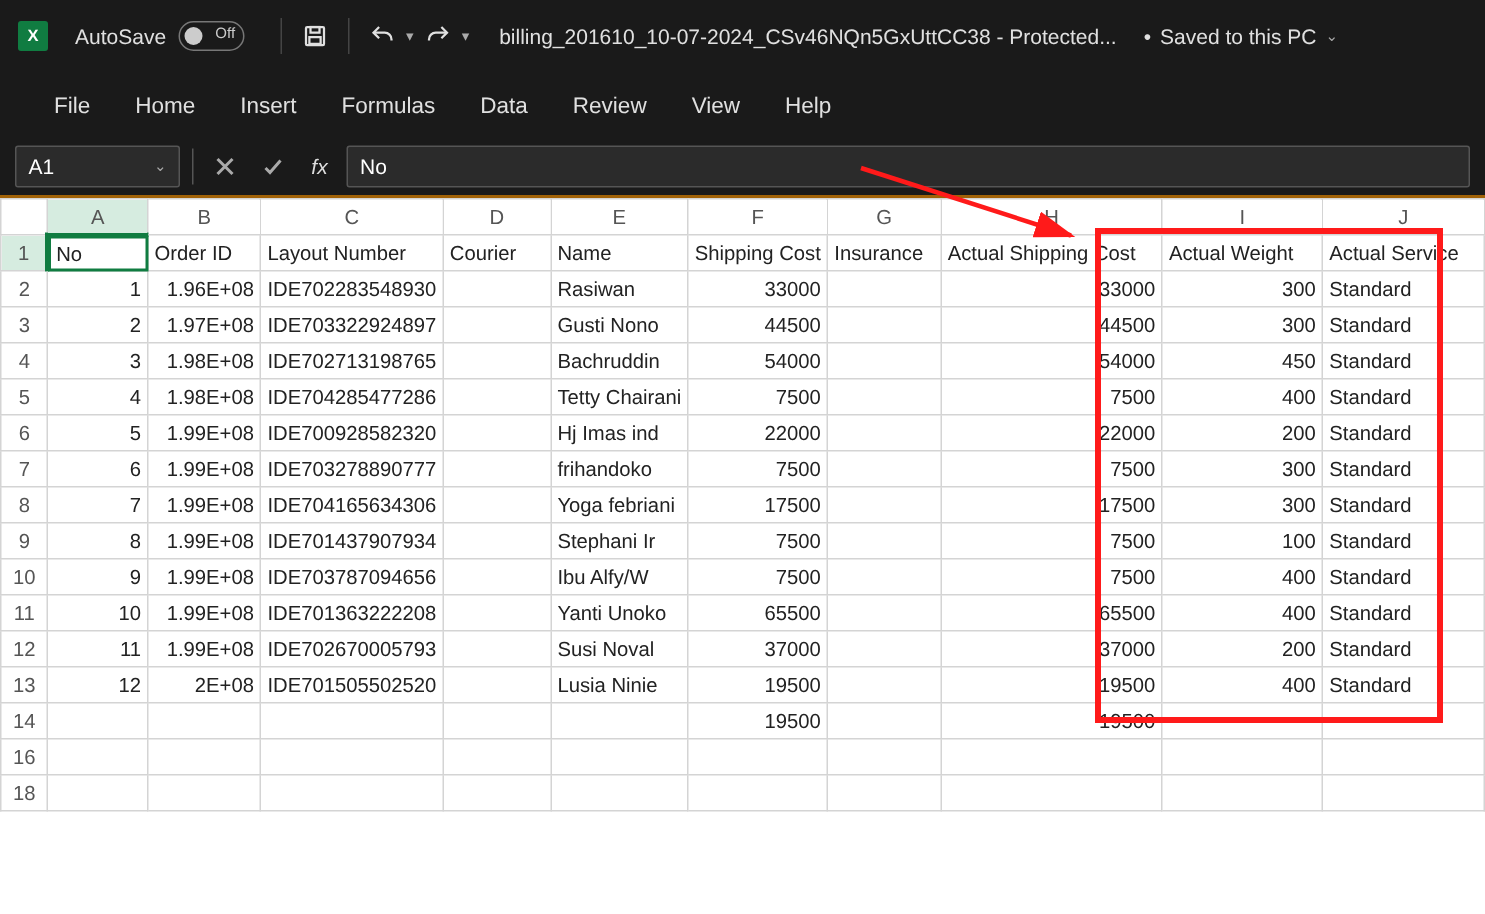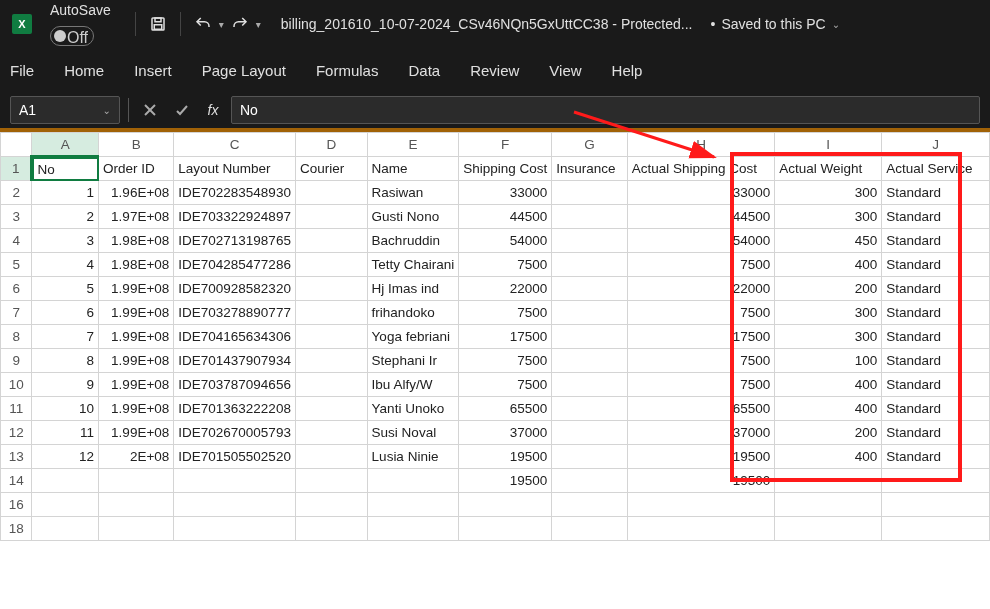--- a/index.html
+++ b/index.html
@@ -1,30 +1,30 @@
 <!DOCTYPE html>
 <html><head>
 <meta charset="utf-8">
 <style>
 * { box-sizing: border-box; margin: 0; padding: 0; }
 body { font-family: "Segoe UI", Arial, sans-serif; background: #fff; overflow: hidden; width: 990px; height: 609px; }
 .titlebar { background: #1a1a1a; height: 48px; display: flex; align-items: center; padding: 0 12px; color: #e0e0e0; font-size: 14px; }
 .app-icon { width: 20px; height: 20px; background: #107c41; border-radius: 2px; display: flex; align-items: center; justify-content: center; color: #fff; font-weight: bold; font-size: 11px; margin-right: 18px; }
-.autosave { display: flex; gap: 8px; margin-right: 18px; flex-direction: column; }
+.autosave { display: flex; align-items: center; gap: 8px; margin-right: 18px; }
 .toggle { width: 44px; height: 20px; border: 1px solid #777; border-radius: 10px; position: relative; background: #1a1a1a; }
 .toggle-knob { width: 12px; height: 12px; background: #ccc; border-radius: 50%; position: absolute; left: 3px; top: 3px; }
-.toggle-label { font-size: 16px; position: absolute; right: 5px; top: 2px; color: #ccc; }
+.toggle-label { font-size: 10px; position: absolute; right: 5px; top: 2px; color: #ccc; }
 .title-sep { width: 1px; height: 24px; background: #444; margin: 0 6px; }
 .qat-btn { width: 32px; height: 32px; display: flex; align-items: center; justify-content: center; color: #e0e0e0; cursor: pointer; }
 .qat-btn svg { width: 18px; height: 18px; }
 .doc-title { margin-left: 20px; flex: 0 0 auto; white-space: nowrap; }
 .saved { margin-left: 18px; display: flex; align-items: center; gap: 6px; }
-.ribbon-tabs { background: #1a1a1a; height: 44px; display: flex; align-items: center; padding: 0 6px; gap: 22px; color: #e0e0e0; font-size: 15px; }
+.ribbon-tabs { background: #1a1a1a; height: 44px; display: flex; align-items: center; padding: 0 32px; gap: 22px; color: #e0e0e0; font-size: 15px; }
 .ribbon-tab { padding: 6px 4px; cursor: pointer; }
-.formula-row { background: #1a1a1a; height: 40px; display: flex; align-items: center; padding: 0 10px; gap: 6px; border-bottom: 4px solid #a16207; }
+.formula-row { background: #1a1a1a; height: 40px; display: flex; align-items: center; padding: 0 10px; gap: 6px; border-bottom: 2px solid #a16207; }
 .name-box { width: 110px; height: 28px; background: #2b2b2b; border: 1px solid #555; color: #fff; display: flex; align-items: center; padding: 0 8px; justify-content: space-between; border-radius: 2px; font-size: 14px; }
 .chev { font-size: 10px; color: #aaa; }
 .fbar-sep { width: 1px; height: 24px; background: #555; margin: 0 2px; }
 .fbar-btn { width: 26px; height: 26px; display: flex; align-items: center; justify-content: center; color: #aaa; }
 .fx-label { font-style: italic; color: #ddd; font-size: 14px; width: 24px; text-align: center; }
 .formula-input { flex: 1; height: 28px; background: #2b2b2b; border: 1px solid #555; color: #fff; padding: 0 8px; display: flex; align-items: center; border-radius: 2px; font-size: 14px; }
 .grid-wrap { position: relative; background: #fff; }
 table.grid { border-collapse: collapse; table-layout: fixed; font-size: 13.5px; color: #222; }
 table.grid th, table.grid td { border: 1px solid #d4d4d4; height: 24px; overflow: hidden; white-space: nowrap; padding: 0 4px; }
 th.colhdr { background: #fff; text-align: center; font-weight: normal; color: #555; position: relative; }
@@ -78,21 +78,20 @@
     <span>•</span>
     <span>Saved to this PC</span>
     <span class="chev">⌄</span>
   </div>
 </div>
 
 <div class="ribbon-tabs" id="ribbon-tabs">
     <div class="ribbon-tab">File</div>
     <div class="ribbon-tab">Home</div>
     <div class="ribbon-tab">Insert</div>
-    <div class="ribbon-tab">Page Layout</div>
     <div class="ribbon-tab">Formulas</div>
     <div class="ribbon-tab">Data</div>
     <div class="ribbon-tab">Review</div>
     <div class="ribbon-tab">View</div>
     <div class="ribbon-tab">Help</div>
   </div>
 
 <div class="formula-row">
   <div class="name-box">
     <span>A1</span>

